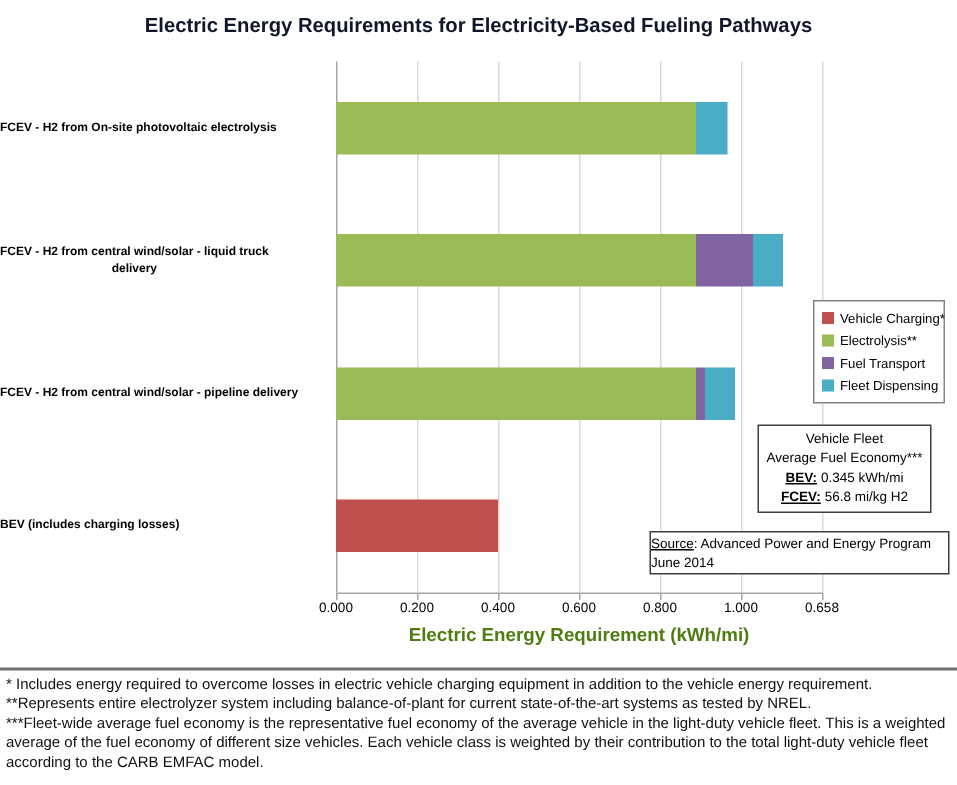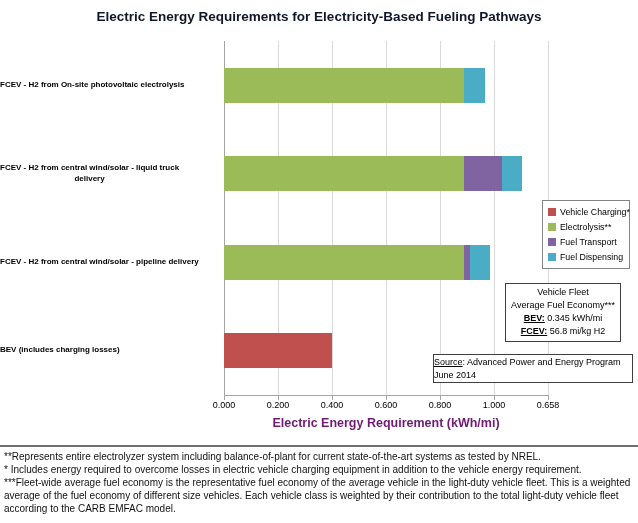--- a/index.html
+++ b/index.html
@@ -18,21 +18,21 @@
   .gridline.axis { background:#a6a6a6; }
   .x-axis-line { position:absolute; left:0; top:354px; width:325px; height:1px; background:#a6a6a6; }
   .x-tick { position:absolute; top:355px; width:1px; height:4px; background:#a6a6a6; }
   .bar-seg { position:absolute; height:35px; }
   
   .cat-labels { position:absolute; left:0; top:41px; width:220px; height:354px; }
   .cat-band { position:absolute; left:0; width:220px; display:flex; align-items:center; justify-content:flex-start; padding-right:5px; }
   .cat-band span { font-size:8px; font-weight:bold; white-space:pre; text-align:center; line-height:1.35; color:#000; }
   
   .x-tick-label { position:absolute; top:400px; width:54px; text-align:center; font-size:9px; color:#000; }
-  .x-axis-title { position:absolute; left:224px; top:416px; width:324px; text-align:center; font-size:12.5px; font-weight:bold; color:#701a75; }
+  .x-axis-title { position:absolute; left:224px; top:416px; width:324px; text-align:center; font-size:12.5px; font-weight:bold; color:#4d7c0f; }
   
   .legend {
     position:absolute; left:542px; top:200px; width:88px;
     border:1px solid #848484; background:#fff; padding:6px 5px;
   }
   .legend-item { display:flex; align-items:center; margin-bottom:5px; }
   .legend-item:last-child { margin-bottom:0; }
   .legend-swatch { width:8px; height:8px; flex:0 0 8px; margin-right:4px; }
   .legend-label { font-size:8.8px; white-space:nowrap; color:#000; }
   
@@ -122,36 +122,36 @@
       <div class="legend-item">
         <div class="legend-swatch" style="background: rgb(155, 187, 89);"></div>
         <div class="legend-label">Electrolysis**</div>
       </div>
       <div class="legend-item">
         <div class="legend-swatch" style="background: rgb(128, 100, 162);"></div>
         <div class="legend-label">Fuel Transport</div>
       </div>
       <div class="legend-item">
         <div class="legend-swatch" style="background: rgb(75, 172, 198);"></div>
-        <div class="legend-label">Fuel Dispensing</div>
+        <div class="legend-label">Fleet Dispensing</div>
       </div>
     </div>
 
   <div class="fleet-box">
     <div>Vehicle Fleet</div>
     <div>Average Fuel Economy***</div>
     <div><span class="u b">BEV:</span>&nbsp;<span>0.345 kWh/mi</span></div>
     <div><span class="u b">FCEV:</span>&nbsp;<span>56.8 mi/kg H2</span></div>
   </div>
 
   <div class="source-box">
     <div><span class="u">Source</span><span>: Advanced Power and Energy Program</span></div>
     <div>June 2014</div>
   </div>
 
   <div class="footnote-divider"></div>
   <div class="footnotes" id="footnotes">
+      <div class="footnote">* Includes energy required to overcome losses in electric vehicle charging equipment in addition to the vehicle energy requirement.</div>
       <div class="footnote">**Represents entire electrolyzer system including balance-of-plant for current state-of-the-art systems as tested by NREL.</div>
-      <div class="footnote">* Includes energy required to overcome losses in electric vehicle charging equipment in addition to the vehicle energy requirement.</div>
       <div class="footnote">***Fleet-wide average fuel economy is the representative fuel economy of the average vehicle in the light-duty vehicle fleet. This is a weighted average of the fuel economy of different size vehicles. Each vehicle class is weighted by their contribution to the total light-duty vehicle fleet according to the CARB EMFAC model.</div>
     </div>
 
 </div>
 
 </body></html>

